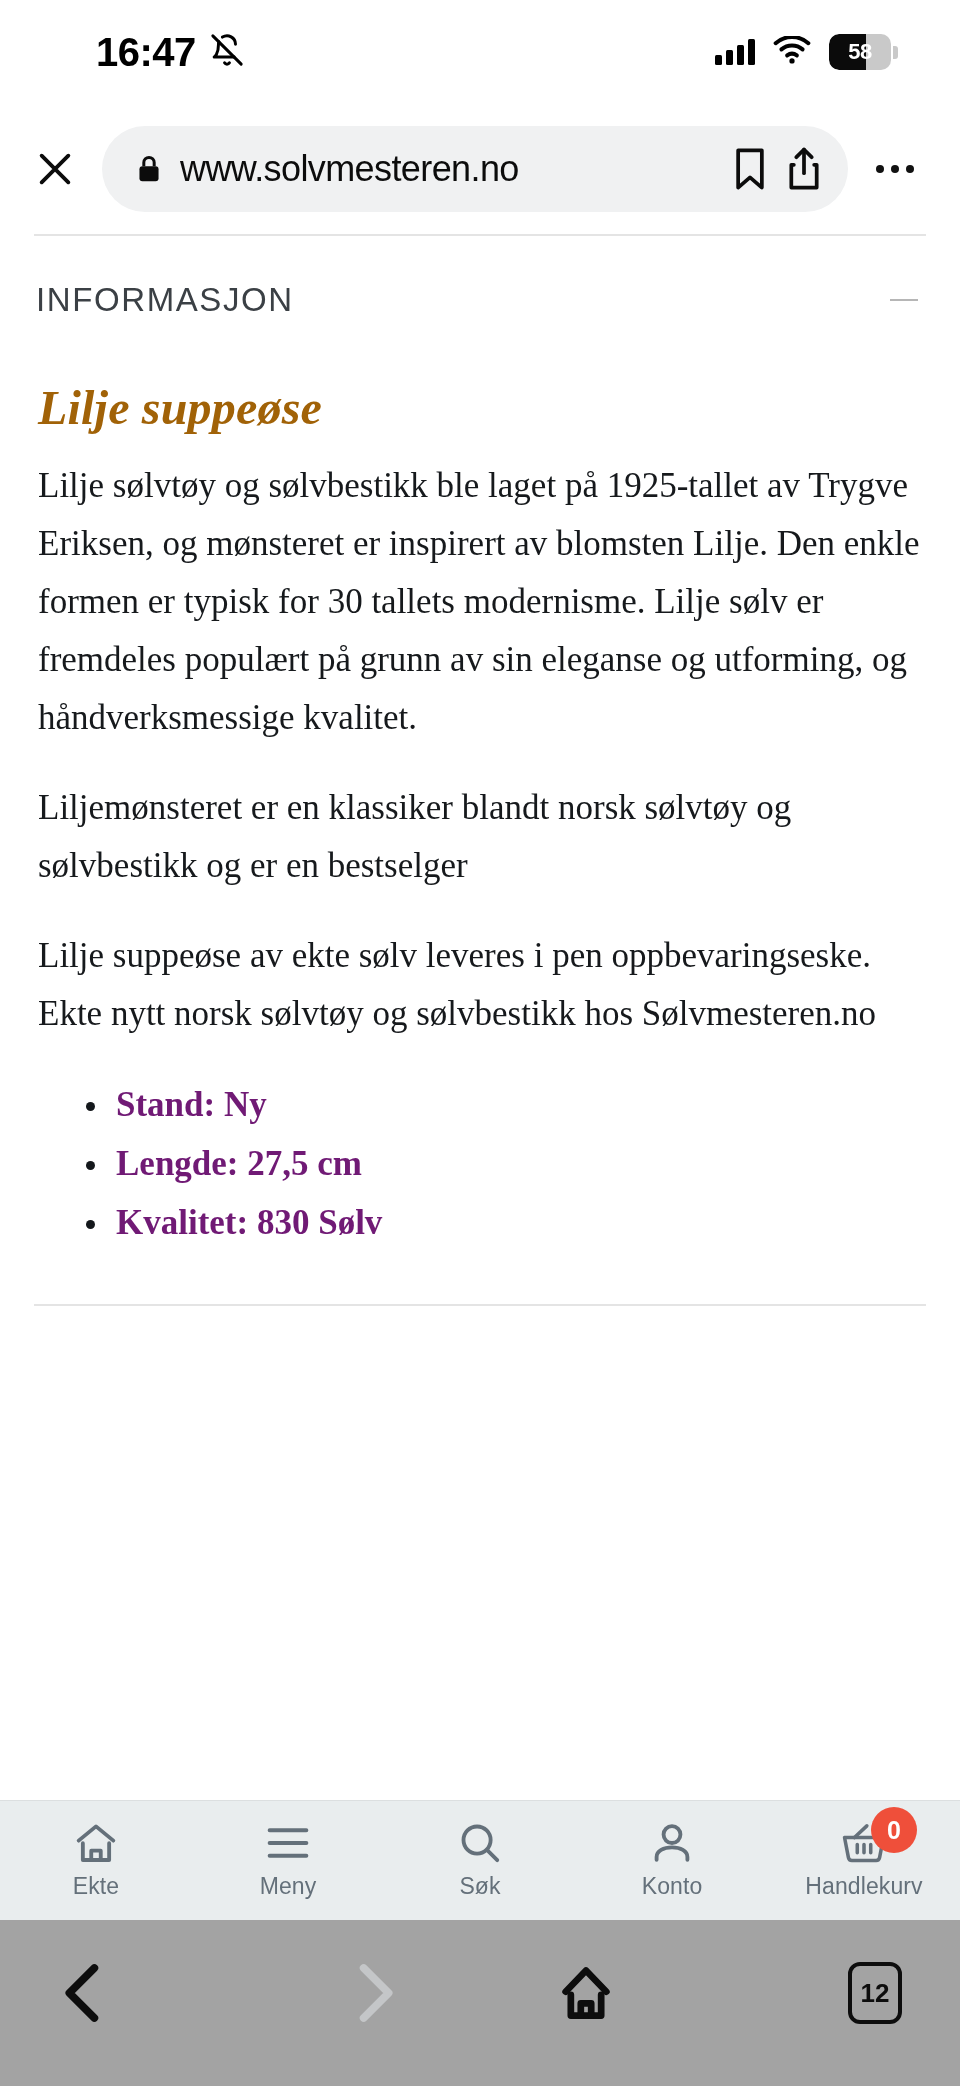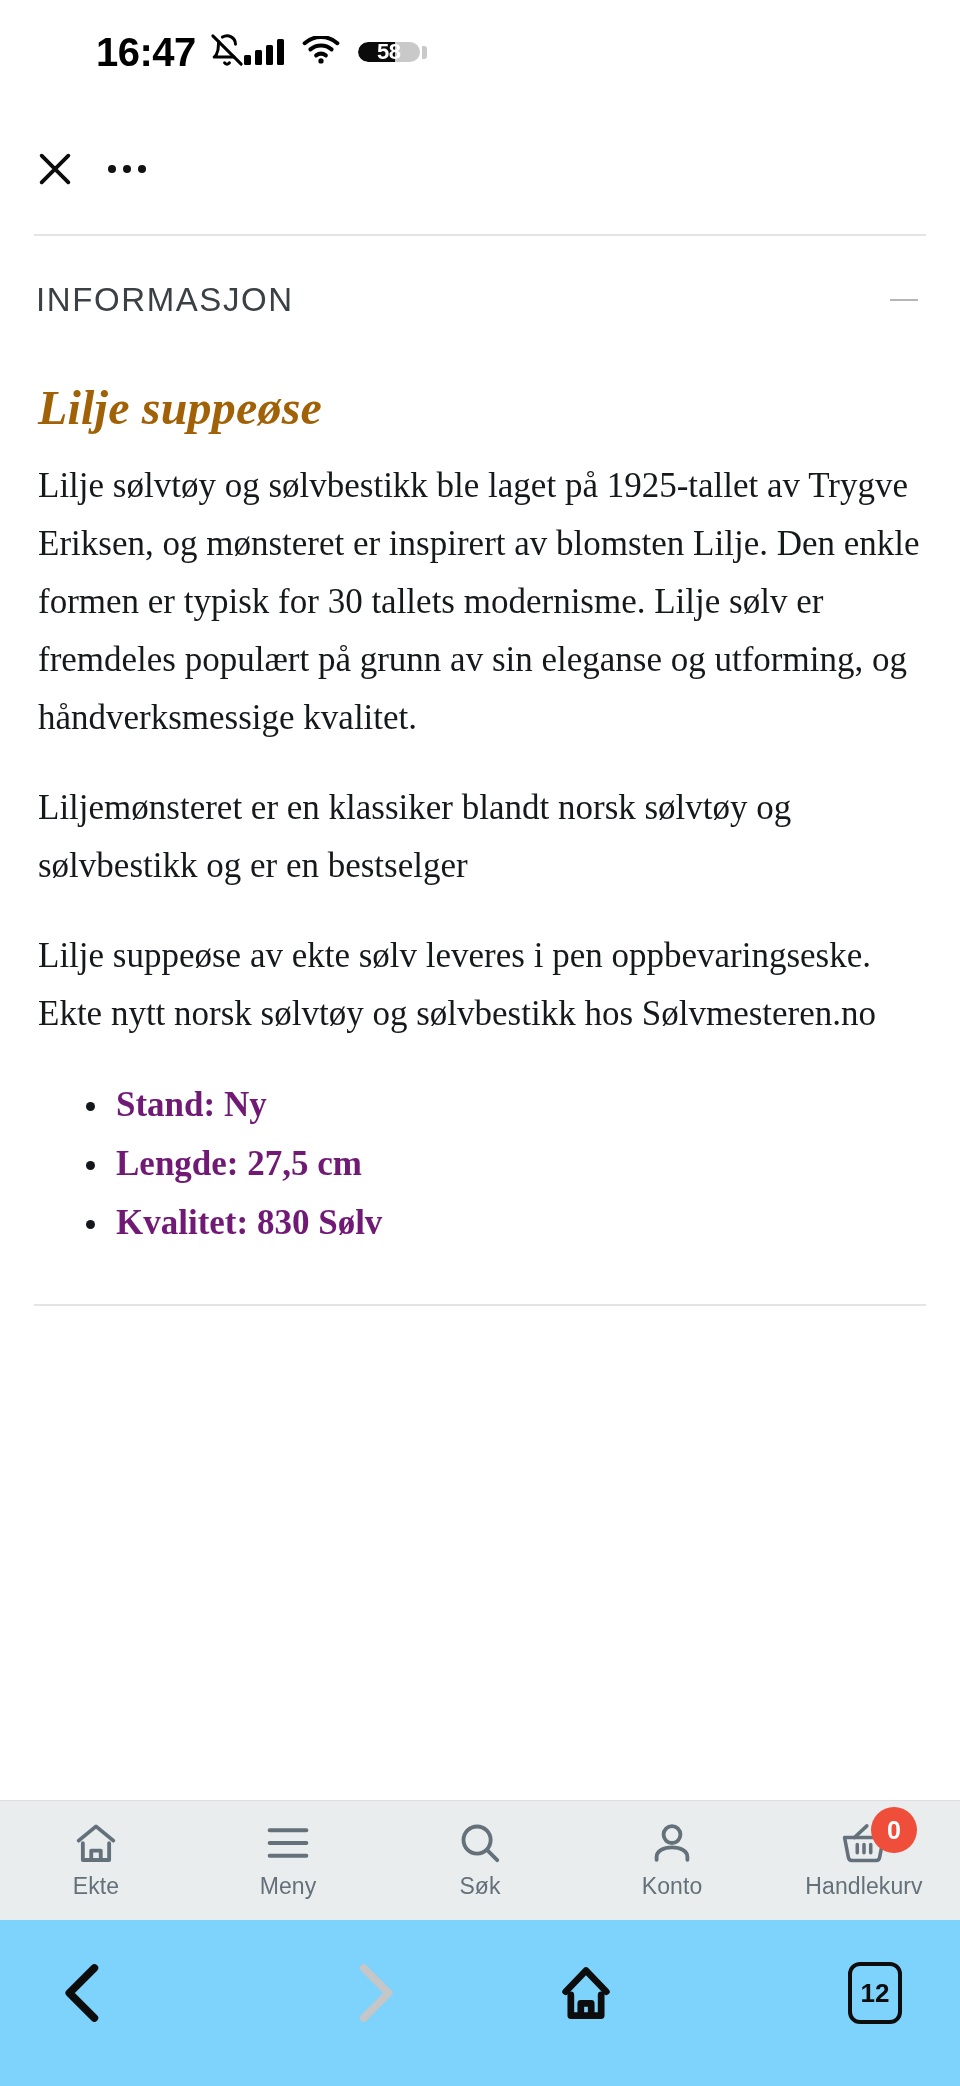--- a/index.html
+++ b/index.html
@@ -18,21 +18,21 @@
     display: flex;
     flex-direction: column;
   }
 
   
   .statusbar {
     height: 104px;
     flex: 0 0 104px;
     display: flex;
     align-items: center;
-    justify-content: flex-start;
+    justify-content: space-between;
     padding: 0 62px 0 96px;
   }
   .status-left { display: flex; align-items: center; gap: 14px; }
   .clock {
     font-size: 40px;
     font-weight: 600;
     color: #000;
     letter-spacing: -0.5px;
     line-height: 1;
   }
@@ -40,21 +40,21 @@
 
   .signal { display: flex; align-items: flex-end; gap: 4px; height: 26px; }
   .signal i { display:block; width: 7px; background: #000; border-radius: 1.5px; }
   .signal i:nth-child(1){ height: 10px; }
   .signal i:nth-child(2){ height: 15px; }
   .signal i:nth-child(3){ height: 20px; }
   .signal i:nth-child(4){ height: 26px; }
 
   .battery {
     position: relative;
-    width: 62px; height: 20px;
+    width: 62px; height: 36px;
     border-radius: 10px;
     background: #c9c9c9;
     overflow: hidden;
     display: flex; align-items: center;
   }
   .battery .fill {
     position: absolute; left:0; top:0; bottom:0;
     width: 60%;
     background: #0b0b0b;
     border-radius: 10px 0 0 10px;
@@ -220,21 +220,21 @@
     color: #fff;
     font-size: 25px;
     font-weight: 600;
     display: flex; align-items: center; justify-content: center;
   }
 
   
   .browser-bottom {
     flex: 0 0 166px;
     height: 166px;
-    background: #7dd3fc;
+    background: #a3a3a3;
     display: flex;
     align-items: flex-start;
     padding: 28px 44px 0 44px;
   }
   .bb-slot {
     flex: 1 1 0;
     display: flex;
     align-items: center;
     justify-content: center;
     height: 90px;
@@ -290,20 +290,41 @@
     </div>
   </div>
 
   <div class="browser-top">
     <div class="tb-btn">
       <svg width="40" height="40" viewBox="0 0 24 24" fill="none">
         <path d="M4 4l16 16M20 4L4 20" stroke="#0c0c0c" stroke-width="2.3" stroke-linecap="round"></path>
       </svg>
     </div>
 
+    <div class="urlbar">
+      <span class="url-icon">
+        <svg width="26" height="30" viewBox="0 0 18 22" fill="none">
+          <rect x="2" y="9" width="14" height="11" rx="2.2" fill="#0c0c0c"></rect>
+          <path d="M5.2 9V6.3a3.8 3.8 0 0 1 7.6 0V9" stroke="#0c0c0c" stroke-width="2.2" fill="none"></path>
+        </svg>
+      </span>
+      <span class="url-text">www.solvmesteren.no</span>
+      <span class="url-icon">
+        <svg width="36" height="44" viewBox="0 0 20 26" fill="none">
+          <path d="M3 2h14v22l-7-6-7 6V2z" stroke="#0c0c0c" stroke-width="2.2" stroke-linejoin="round" fill="none"></path>
+        </svg>
+      </span>
+      <span class="url-icon">
+        <svg width="36" height="44" viewBox="0 0 20 26" fill="none">
+          <path d="M10 1.5v14" stroke="#0c0c0c" stroke-width="2.2" stroke-linecap="round"></path>
+          <path d="M5.5 6L10 1.5 14.5 6" stroke="#0c0c0c" stroke-width="2.2" stroke-linecap="round" stroke-linejoin="round"></path>
+          <path d="M4 10.5H2.5v13.5h15V10.5H16" stroke="#0c0c0c" stroke-width="2.2" stroke-linecap="round" stroke-linejoin="round" fill="none"></path>
+        </svg>
+      </span>
+    </div>
 
     <div class="tb-btn">
       <span class="dots">
         <span></span>
           <span></span>
           <span></span>
       </span>
     </div>
   </div>
 

